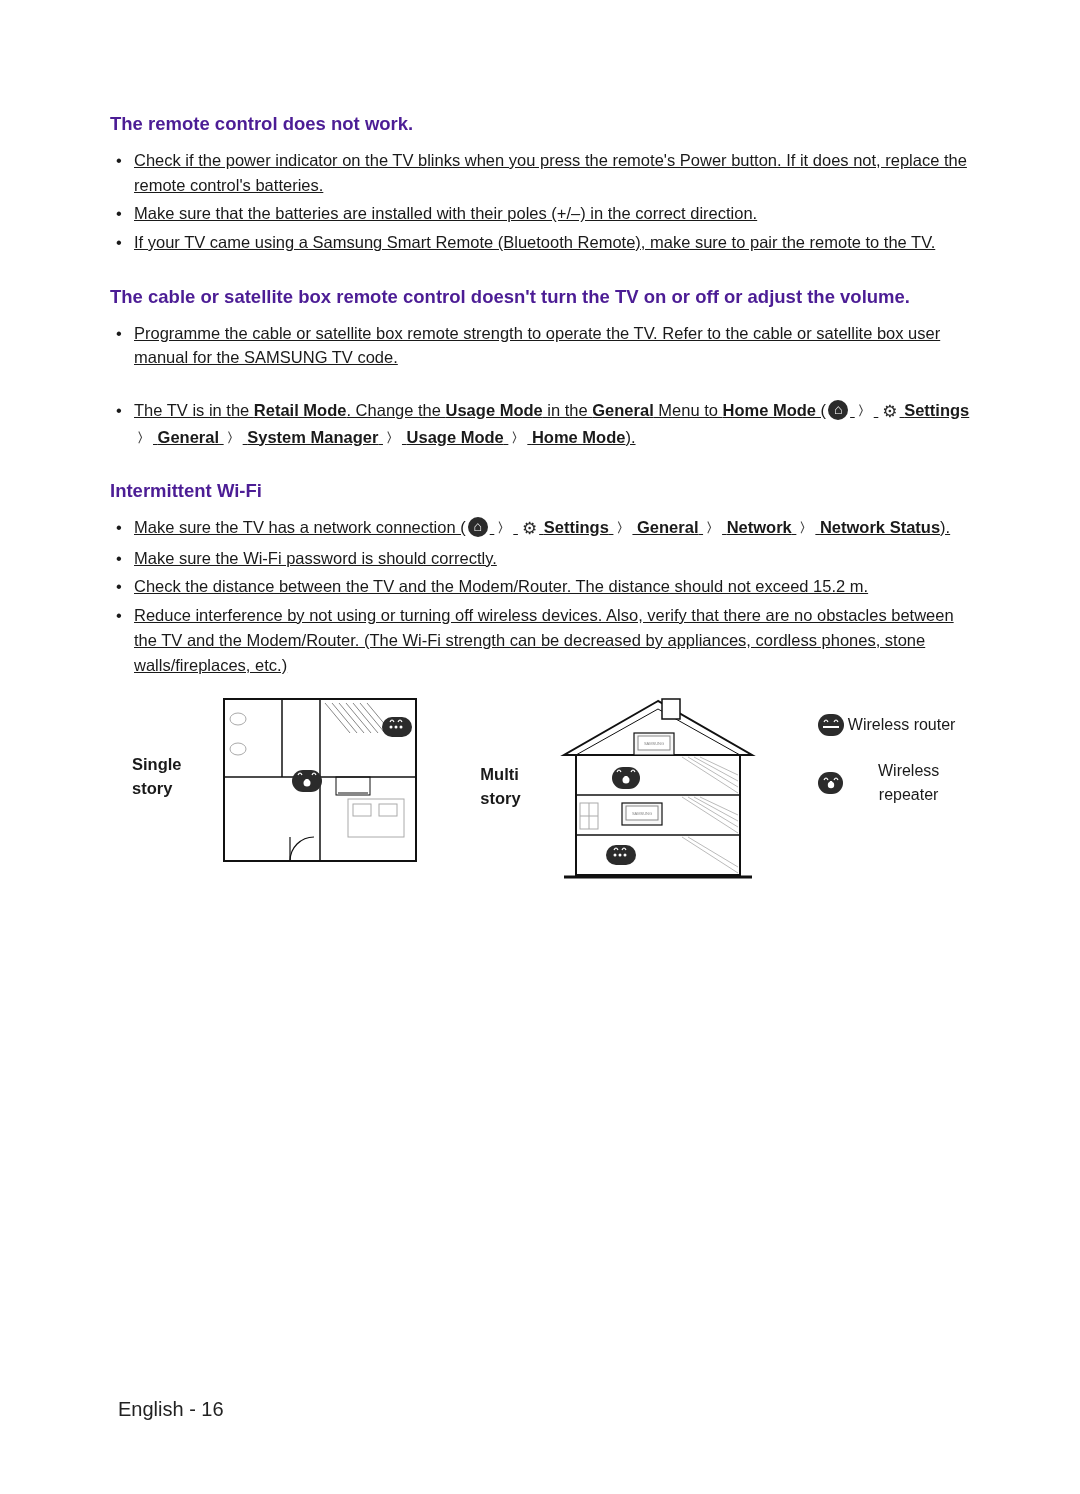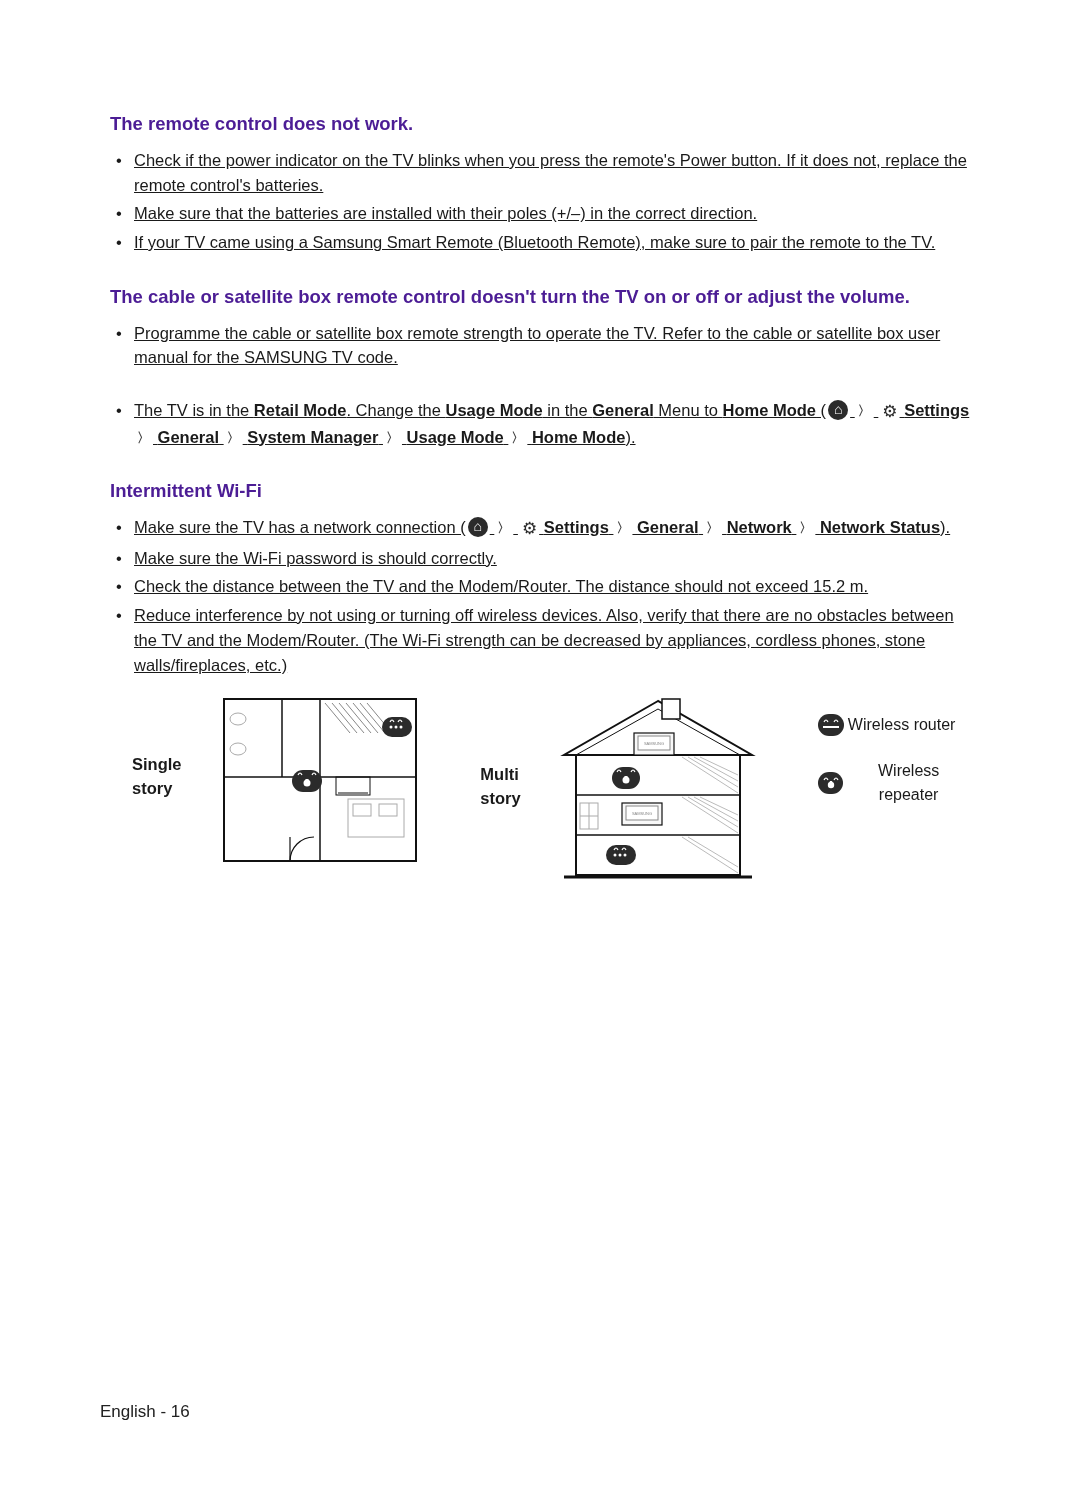--- a/index.html
+++ b/index.html
@@ -74,23 +74,23 @@
     .legend { display: flex; flex-direction: column; gap: 22px; margin-top: 18px; }
     .legend-row { display: flex; align-items: center; gap: 4px; font-size: 16px; text-align: center; }
     .legend-icon {
       width: 26px; height: 22px;
       background: #2b2b2b;
       border-radius: 11px;
       display: flex; align-items: center; justify-content: center;
     }
     .footer {
       position: absolute;
-      left: 100px;
+      left: 118px;
       bottom: 70px;
-      font-size: 17px;
+      font-size: 20px;
       color: #222;
     }
   </style>
 </head>
 <body>
 
 <div class="section">
   <div class="section-heading">The remote control does not work.</div>
   <ul>
     <li>Check if the power indicator on the TV blinks when you press the remote's Power button. If it does not, replace the remote control's batteries.</li>

